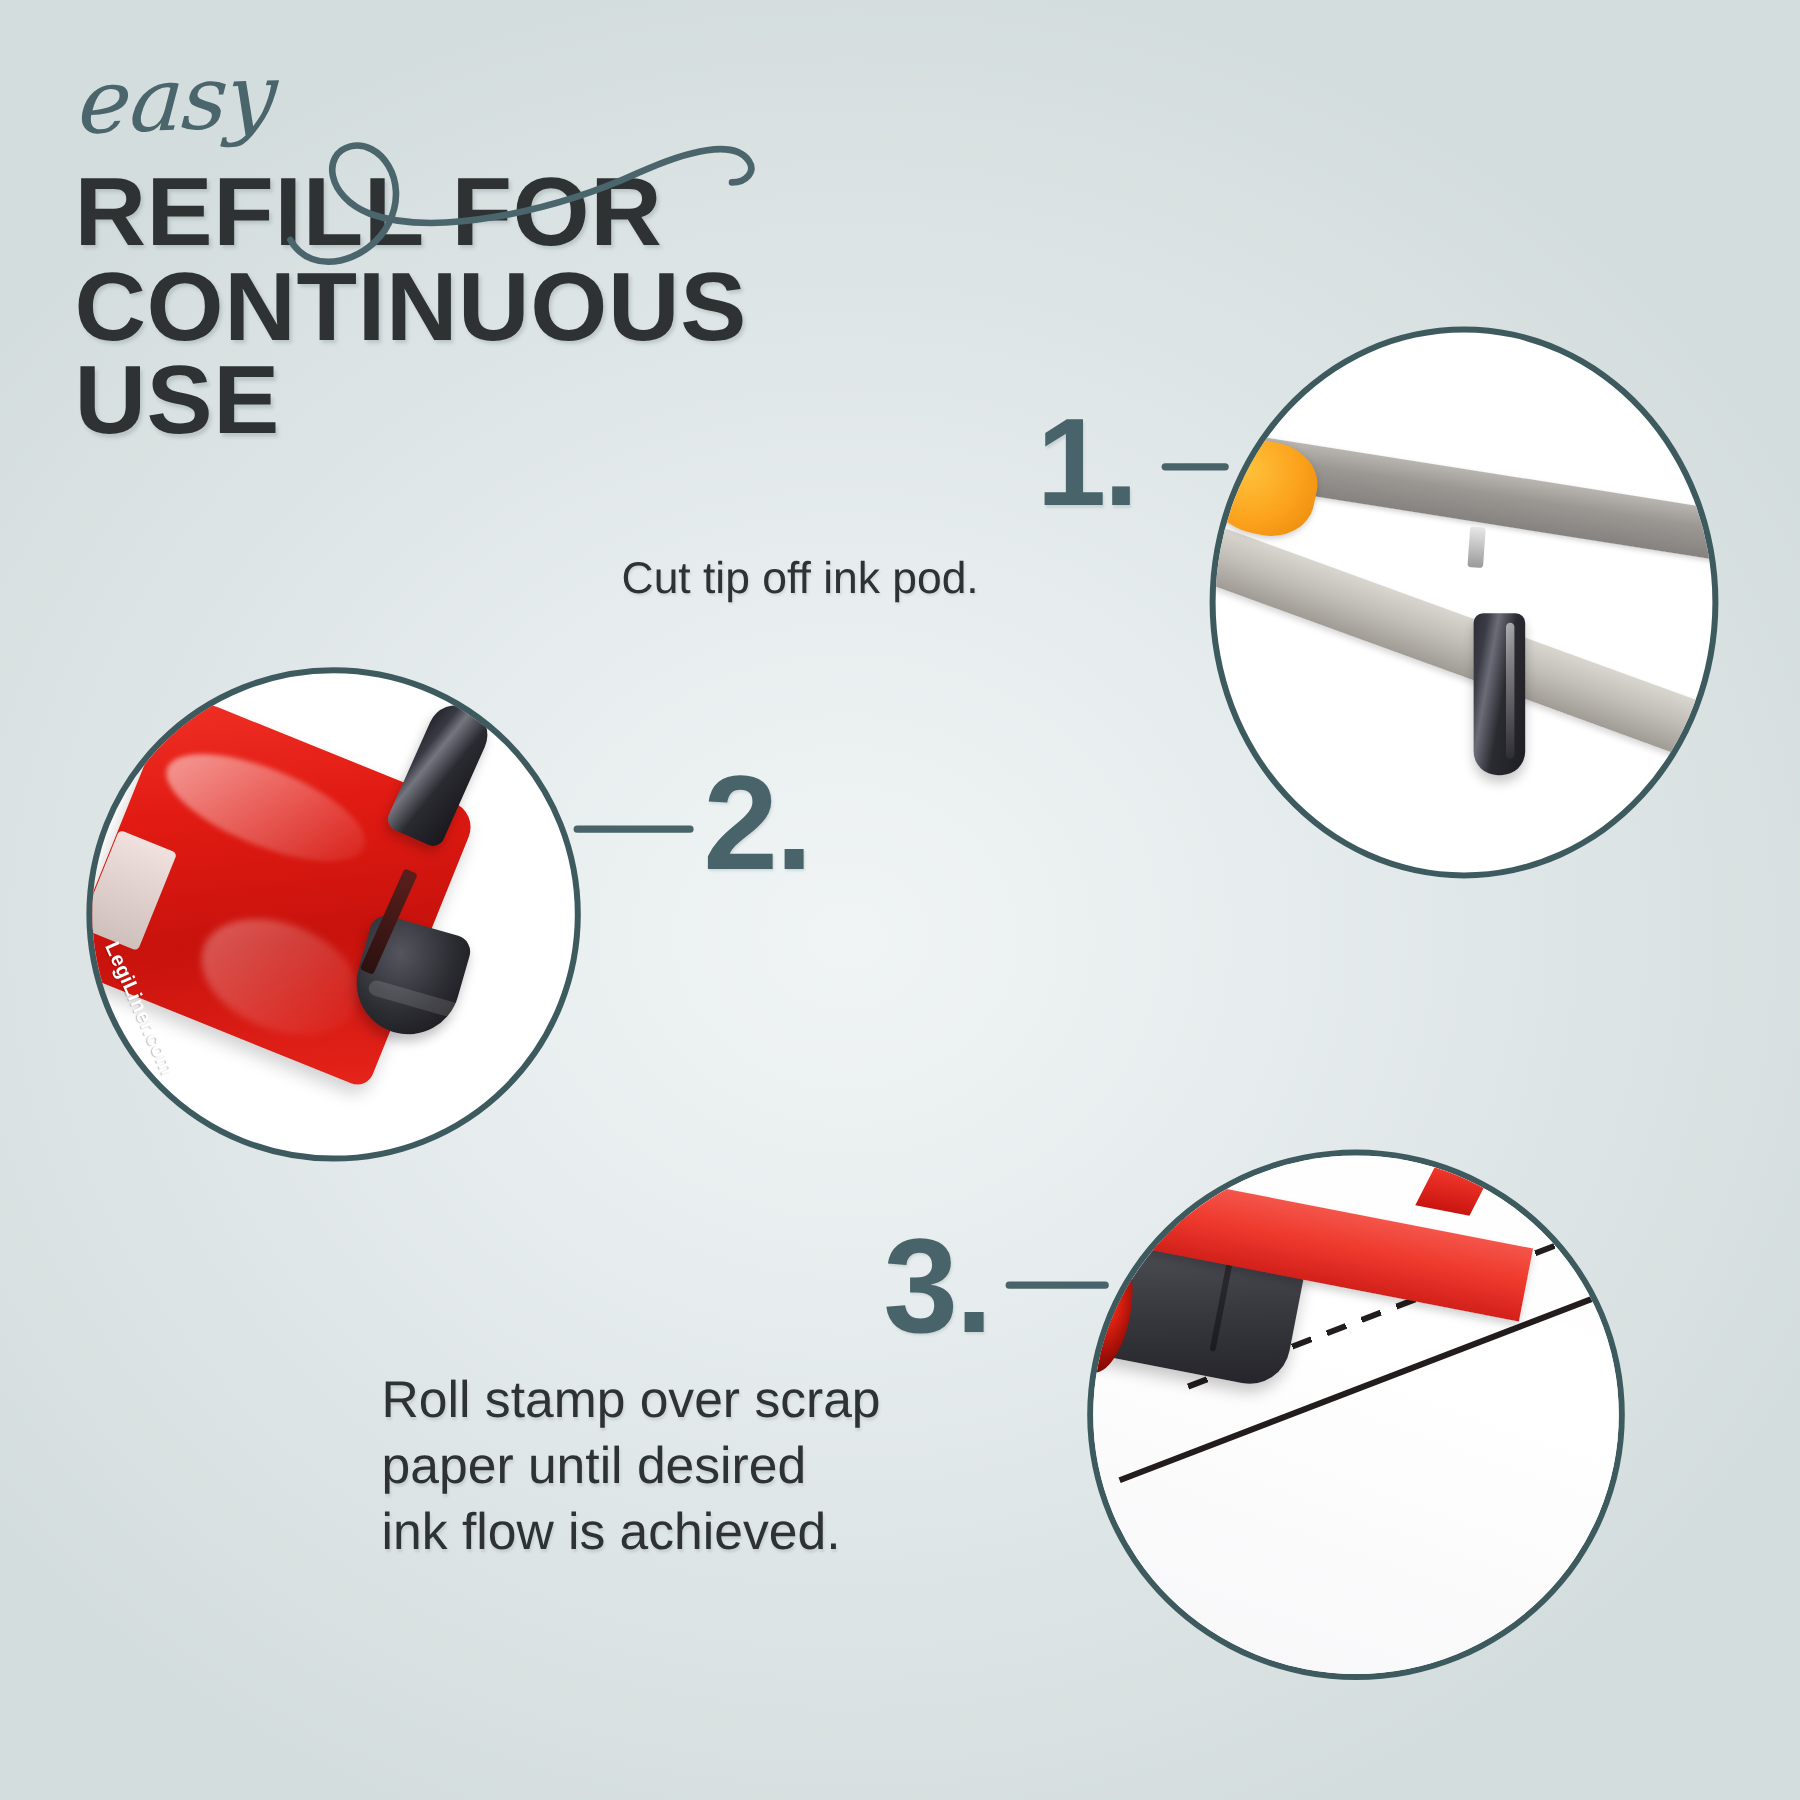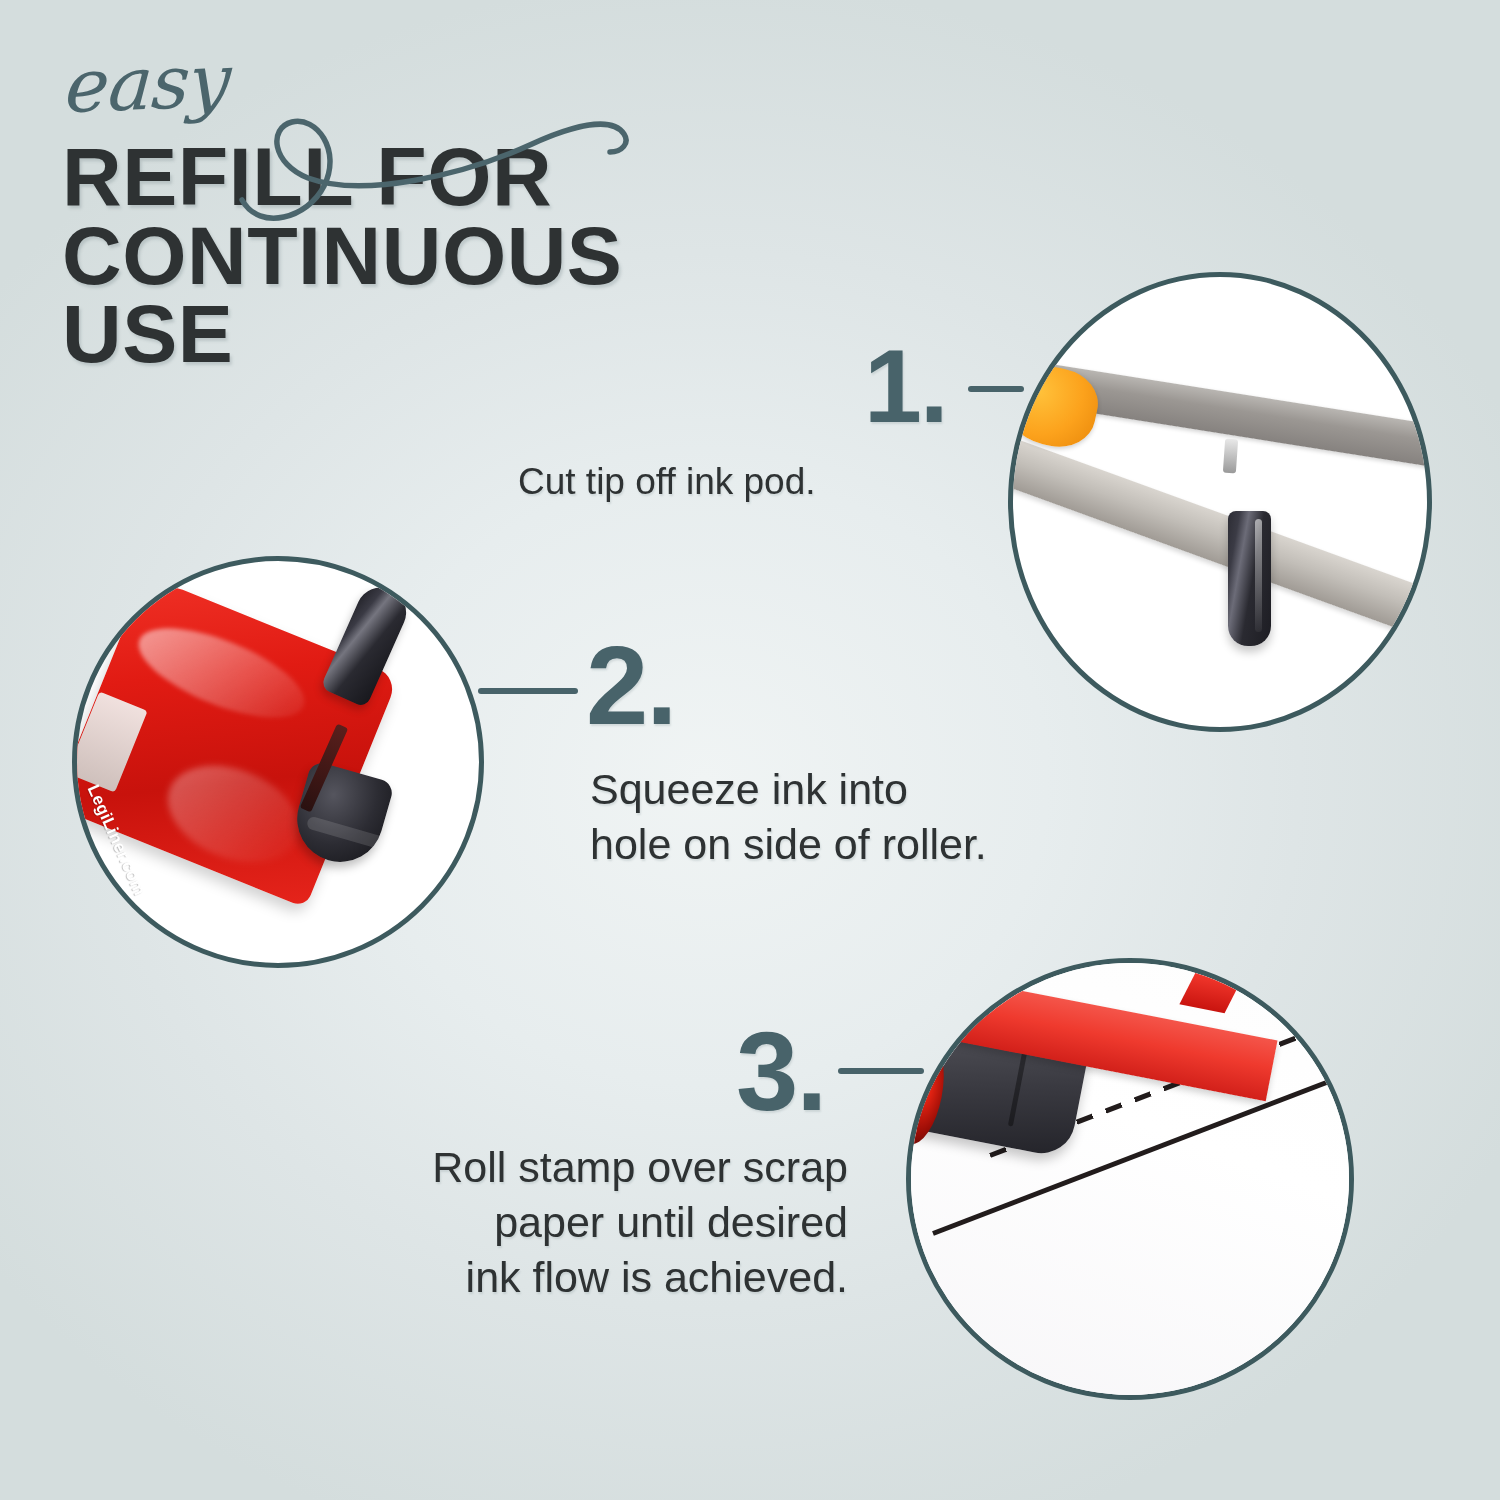--- a/index.html
+++ b/index.html
@@ -278,35 +278,33 @@
       <div class="p2-brand">LegiLiner.com</div>
       <div class="p2-roller"></div>
       <div class="p2-roller-band"></div>
       <div class="p2-pod-neck"></div>
       <div class="p2-pod"></div>
     </div>
   </div>
 
   <div class="connector" style="left:478px; top:688px; width:100px;"></div>
   <div class="step-num" style="left:586px; top:636px; font-size:112px;">2.</div>
-  <div class="step-text" style="left:590px; top:762px; font-size:43px; text-align:left;">Squeeze ink into
-hole on side of roller.</div>
 
   <div class="photo-circle" id="photo3">
     <div class="photo-inner">
       <div class="p3-paper"></div>
       <div class="p3-line-solid"></div>
       <div class="p3-line-dashed"></div>
       <div class="p3-roller"></div>
       <div class="p3-roller-seam"></div>
       <div class="p3-roller-end"></div>
       <div class="p3-red-bar"></div>
       <div class="p3-red-tab"></div>
     </div>
   </div>
 
   <div class="step-num" style="left:736px; top:1022px; font-size:112px;">3.</div>
   <div class="connector" style="left:838px; top:1068px; width:86px;"></div>
-  <div class="step-text" style="left:318px; top:1140px; width:530px; font-size:43px; text-align:right;">Roll stamp over scrap
+  <div class="step-text" style="left:318px; top:1140px; width:530px; font-size:43px; ">Roll stamp over scrap
 paper until desired
 ink flow is achieved.</div>
 
 </div>
 
 </body></html>

